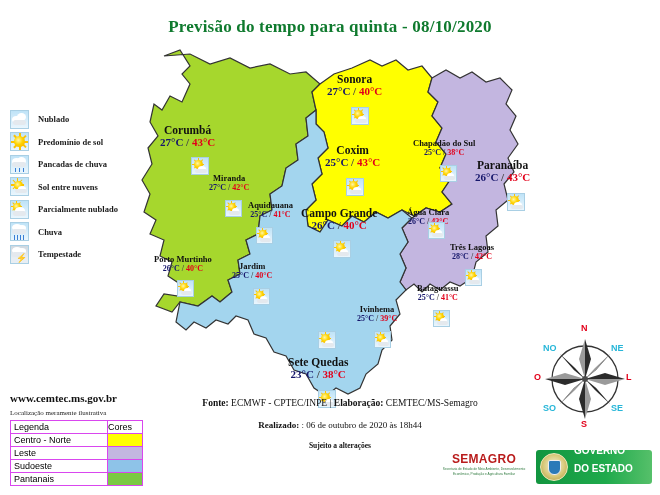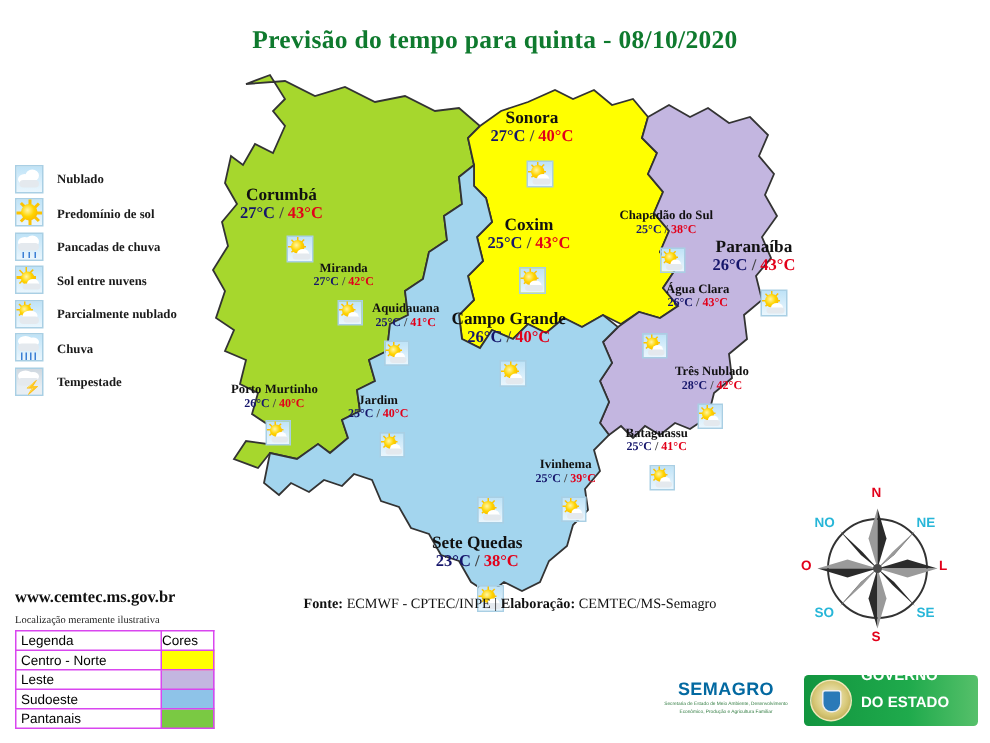--- a/index.html
+++ b/index.html
@@ -104,21 +104,21 @@
     position:absolute;left:0;top:441px;width:660px;text-align:center;
     font-family:"Liberation Serif", serif;font-size:7.5px;font-weight:bold;color:#111;
     padding-left:20px;box-sizing:border-box;
   }
   .bb{font-weight:bold;}
 
   
   .semagro{position:absolute;left:438px;top:452px;width:92px;text-align:center;}
   .semagro .sname{
     font-family:"Liberation Sans", sans-serif;font-weight:bold;font-size:12px;
-    color:#0369a1;letter-spacing:.3px;
+    color:#b91c1c;letter-spacing:.3px;
   }
   .semagro .ssub{
     font-family:"Liberation Sans", sans-serif;font-size:3.2px;color:#2f7a3f;
     line-height:1.5;margin-top:1px;
   }
   .gov{
     position:absolute;left:536px;top:450px;width:116px;height:34px;
     background:linear-gradient(90deg,#12953f 0%,#1faa4c 60%,#56c06a 100%);
     border-radius:3px;display:flex;align-items:center;
   }
@@ -432,41 +432,41 @@
       <span class="sky"></span>
       <span class="ray" style="left:6.5px;top:1px;width:1.3px;height:12px;"></span>
       <span class="ray" style="left:1px;top:6.5px;width:12px;height:1.3px;"></span>
       <span class="ray" style="left:6.5px;top:1px;width:1.3px;height:12px;transform:rotate(45deg);"></span>
       <span class="ray" style="left:6.5px;top:1px;width:1.3px;height:12px;transform:rotate(-45deg);"></span>
       <span class="sun" style="left:3px;top:3px;width:9px;height:9px;"></span>
       <span class="cloud" style="left:7px;top:9px;width:8px;height:6px;"></span>
       <span class="cloudg" style="left:4px;top:12px;width:12px;height:4px;border-radius:2px;"></span>
     </span>
 
-    <div class="citylab sml" style="left:287px;top:144px;margin-left:37px;">
+    <div class="citylab sml" style="left:287px;top:164px;">
       <div class="cname">Água Clara</div>
       <div class="ctemp">
         <span class="tmin">26°C</span>
         <span class="tsep">/</span>
         <span class="tmax">43°C</span>
       </div>
     </div>
     <span class="wicon" style="position:absolute;left:308px;top:178px;width:17px;height:17px;">
       <span class="sky"></span>
       <span class="ray" style="left:6px;top:1px;width:1.2px;height:11px;"></span>
       <span class="ray" style="left:1px;top:6px;width:11px;height:1.2px;"></span>
       <span class="ray" style="left:6px;top:1px;width:1.2px;height:11px;transform:rotate(45deg);"></span>
       <span class="ray" style="left:6px;top:1px;width:1.2px;height:11px;transform:rotate(-45deg);"></span>
       <span class="sun" style="left:3px;top:3px;width:8px;height:8px;"></span>
       <span class="cloud" style="left:7px;top:8px;width:7px;height:6px;"></span>
       <span class="cloudg" style="left:4px;top:11px;width:11px;height:4px;border-radius:2px;"></span>
     </span>
 
     <div class="citylab sml" style="left:330px;top:199px;">
-      <div class="cname">Três Nublado</div>
+      <div class="cname">Três Lagoas</div>
       <div class="ctemp">
         <span class="tmin">28°C</span>
         <span class="tsep">/</span>
         <span class="tmax">42°C</span>
       </div>
     </div>
     <span class="wicon" style="position:absolute;left:345px;top:225px;width:17px;height:17px;">
       <span class="sky"></span>
       <span class="ray" style="left:6px;top:1px;width:1.2px;height:11px;"></span>
       <span class="ray" style="left:1px;top:6px;width:11px;height:1.2px;"></span>
@@ -622,20 +622,24 @@
     <tr>
       <td>Pantanais</td>
       <td class="sw" style="background:#7ac943;"></td>
     </tr>
   </tbody>
     </table>
 
   <div class="fonte">
     <span class="bb">Fonte:</span><span> ECMWF - CPTEC/INPE | </span><span class="bb">Elaboração:</span><span> CEMTEC/MS-Semagro</span>
   </div>
+  <div class="realizado">
+    <span class="bb">Realizado:</span><span> : 06 de outubro de 2020 às 18h44</span>
+  </div>
+  <div class="sujeito">Sujeito a alterações</div>
 
   <div class="semagro">
     <div class="sname">SEMAGRO</div>
     <div class="ssub">Secretaria de Estado de Meio Ambiente, Desenvolvimento Econômico, Produção e Agricultura Familiar</div>
   </div>
 
   <div class="gov">
     <span class="crest"></span>
     <span class="gtxt">
       <span class="g1">GOVERNO</span><br>

